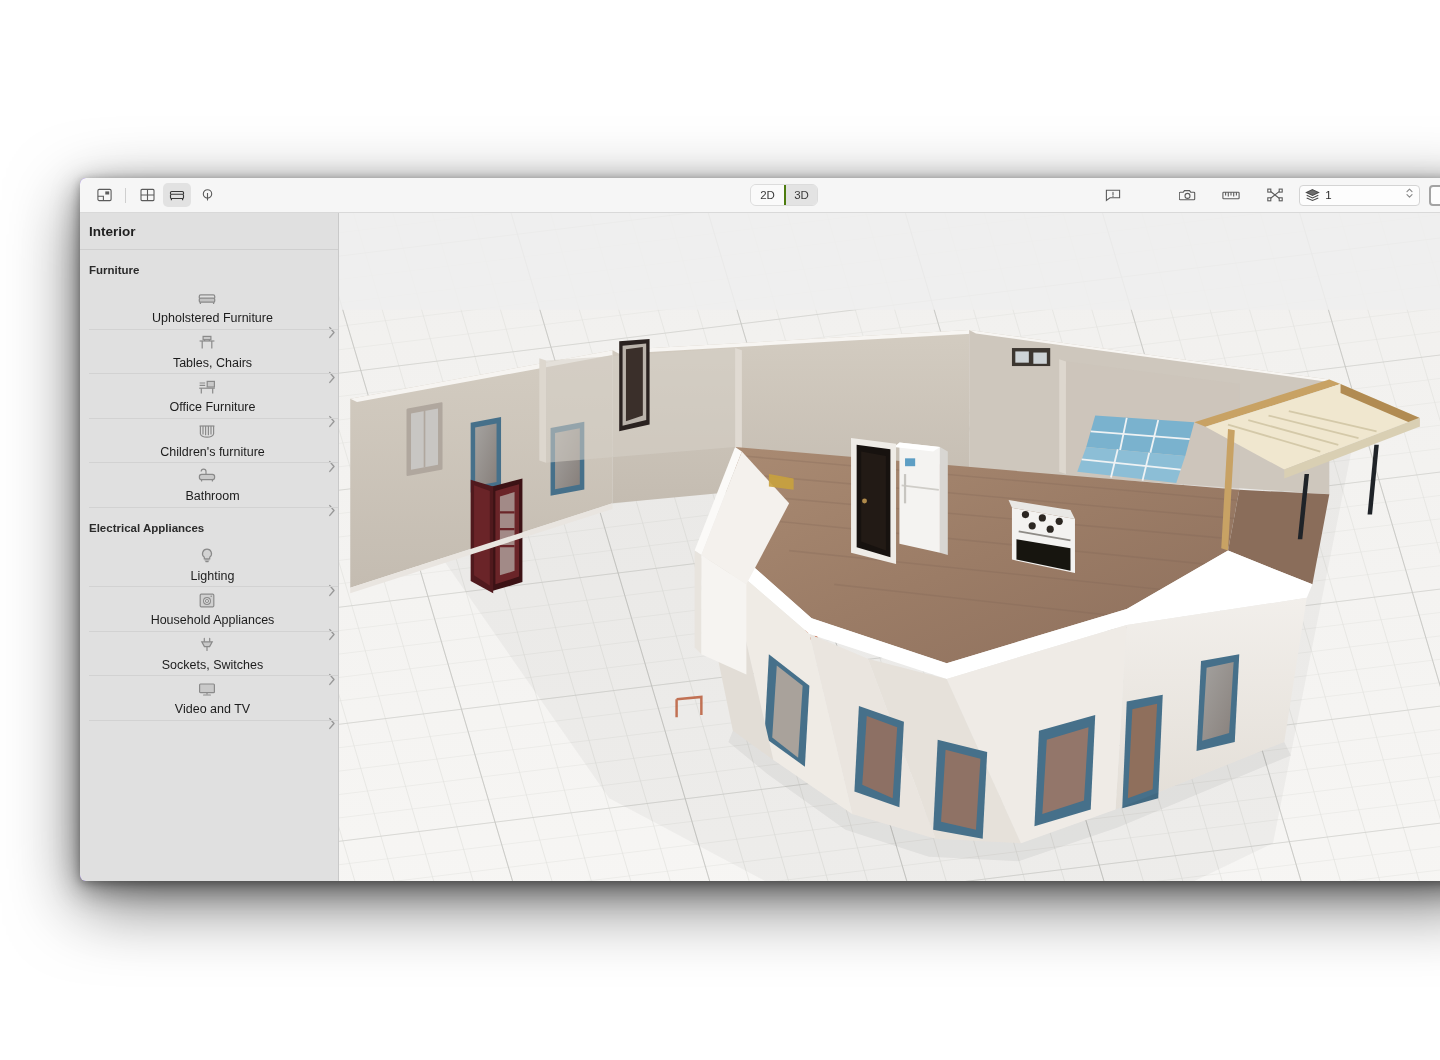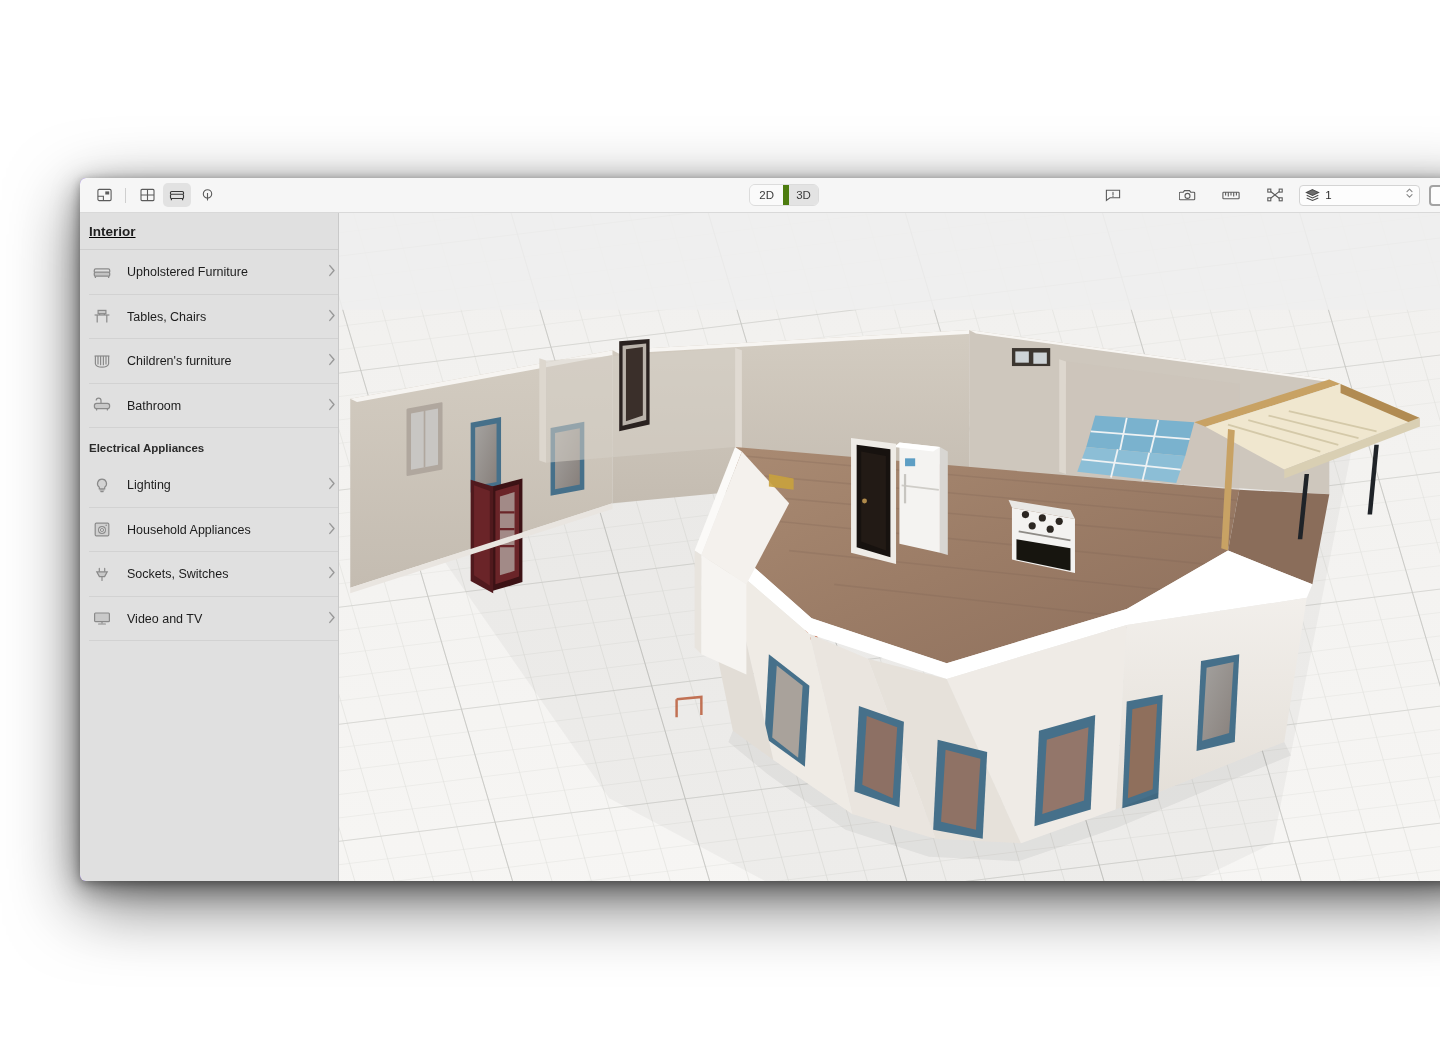--- a/index.html
+++ b/index.html
@@ -69,21 +69,21 @@
   }
   .seg-btn {
     min-width: 33px;
     padding: 0 7px;
     font-size: 11.5px;
     color: #3b3b3b;
     display: flex; align-items: center; justify-content: center;
     background: #fafafa;
   }
   .seg-btn.active { background: #e3e3e3; }
-  .seg-btn + .seg-btn { border-left: 6px solid #4d7c0f; }
+  .seg-btn + .seg-btn { border-left: 2px solid #4d7c0f; }
 
   .tb-right {
     margin-left: auto;
     display: flex;
     align-items: center;
     padding-right: 11px;
     gap: 0;
   }
   .tb-gap-lg { width: 46px; }
   .tb-gap-md { width: 16px; }
@@ -124,38 +124,38 @@
     background: #e0e0e0;
     border-right: 1px solid #c9c9c9;
     overflow: hidden;
     position: relative;
   }
   #panel-header {
     height: 37px;
     display: flex; align-items: center;
     padding-left: 9px;
     border-bottom: 1px solid #cfcfcf;
-    text-decoration: underline;
   }
   #panel-header .title {
     font-size: 13.5px; font-weight: bold; color: #1f1f1f;
   }
   .group-label {
     font-size: 11.5px;
     font-weight: bold;
     color: #2b2b2b;
     padding: 14px 0 9px 9px;
   }
   .list-row {
     height: 44.5px;
     display: flex;
     align-items: center;
     padding-left: 9px;
     padding-right: 2px;
     position: relative;
+    flex-direction: column;
   }
   .list-row::after {
     content: "";
     position: absolute;
     left: 9px; right: 0; bottom: 0;
     height: 1px;
     background: #d2d2d2;
   }
   .list-row .ico {
     width: 26px; height: 24px;
@@ -291,20 +291,21 @@
   </div>
 
   <div id="body-row">
 
     <div id="sidebar">
 
       <div id="panel-header">
         <span class="title">Interior</span>
       </div>
 
+      <div class="group-label">Furniture</div>
 
       <div class="list-row">
         <span class="ico">
           <svg width="20" height="16" viewBox="0 0 20 16" fill="none" stroke="#8a8a8a" stroke-width="1.25">
             <path d="M2.3 8.2 V6.3 a1.4 1.4 0 0 1 1.4 -1.4 h12.6 a1.4 1.4 0 0 1 1.4 1.4 V8.2"></path>
             <rect x="2.3" y="8.1" width="15.4" height="4.1" rx="1.3" fill="#c3c3c3"></rect>
             <path d="M3.4 12.2 V14 M16.6 12.2 V14"></path>
           </svg>
         </span>
         <span class="lbl">Upholstered Furniture</span>
@@ -327,20 +328,36 @@
           </svg>
         </span>
         <span class="lbl">Tables, Chairs</span>
         <span class="chev">
           <svg width="8" height="13" viewBox="0 0 8 13" fill="none" stroke="#989898" stroke-width="1.4" stroke-linecap="round" stroke-linejoin="round">
               <path d="M1.8 1.6 L6 6.5 L1.8 11.4"></path>
             </svg>
         </span>
       </div>
 
+      <div class="list-row">
+        <span class="ico">
+          <svg width="20" height="17" viewBox="0 0 20 17" fill="none" stroke="#8a8a8a" stroke-width="1.2">
+            <rect x="10.2" y="2.4" width="7.2" height="5.6" fill="#c9c9c9"></rect>
+            <path d="M2.6 4.0 H8.2 M2.6 6.4 H8.2"></path>
+            <path d="M2.2 9.2 H17.8"></path>
+            <path d="M4.3 9.2 V14.6 M15.7 9.2 V14.6"></path>
+          </svg>
+        </span>
+        <span class="lbl">Office Furniture</span>
+        <span class="chev">
+          <svg width="8" height="13" viewBox="0 0 8 13" fill="none" stroke="#989898" stroke-width="1.4" stroke-linecap="round" stroke-linejoin="round">
+              <path d="M1.8 1.6 L6 6.5 L1.8 11.4"></path>
+            </svg>
+        </span>
+      </div>
 
       <div class="list-row">
         <span class="ico">
           <svg width="20" height="17" viewBox="0 0 20 17" fill="none" stroke="#8a8a8a" stroke-width="1.2">
             <path d="M3.4 3.0 V10.8 a6.6 3.4 0 0 0 13.2 0 V3.0"></path>
             <path d="M6 3.0 V11.6 M8.6 3.0 V12.2 M11.4 3.0 V12.2 M14 3.0 V11.6"></path>
             <path d="M2.6 3.0 H17.4"></path>
           </svg>
         </span>
         <span class="lbl">Children's furniture</span>

